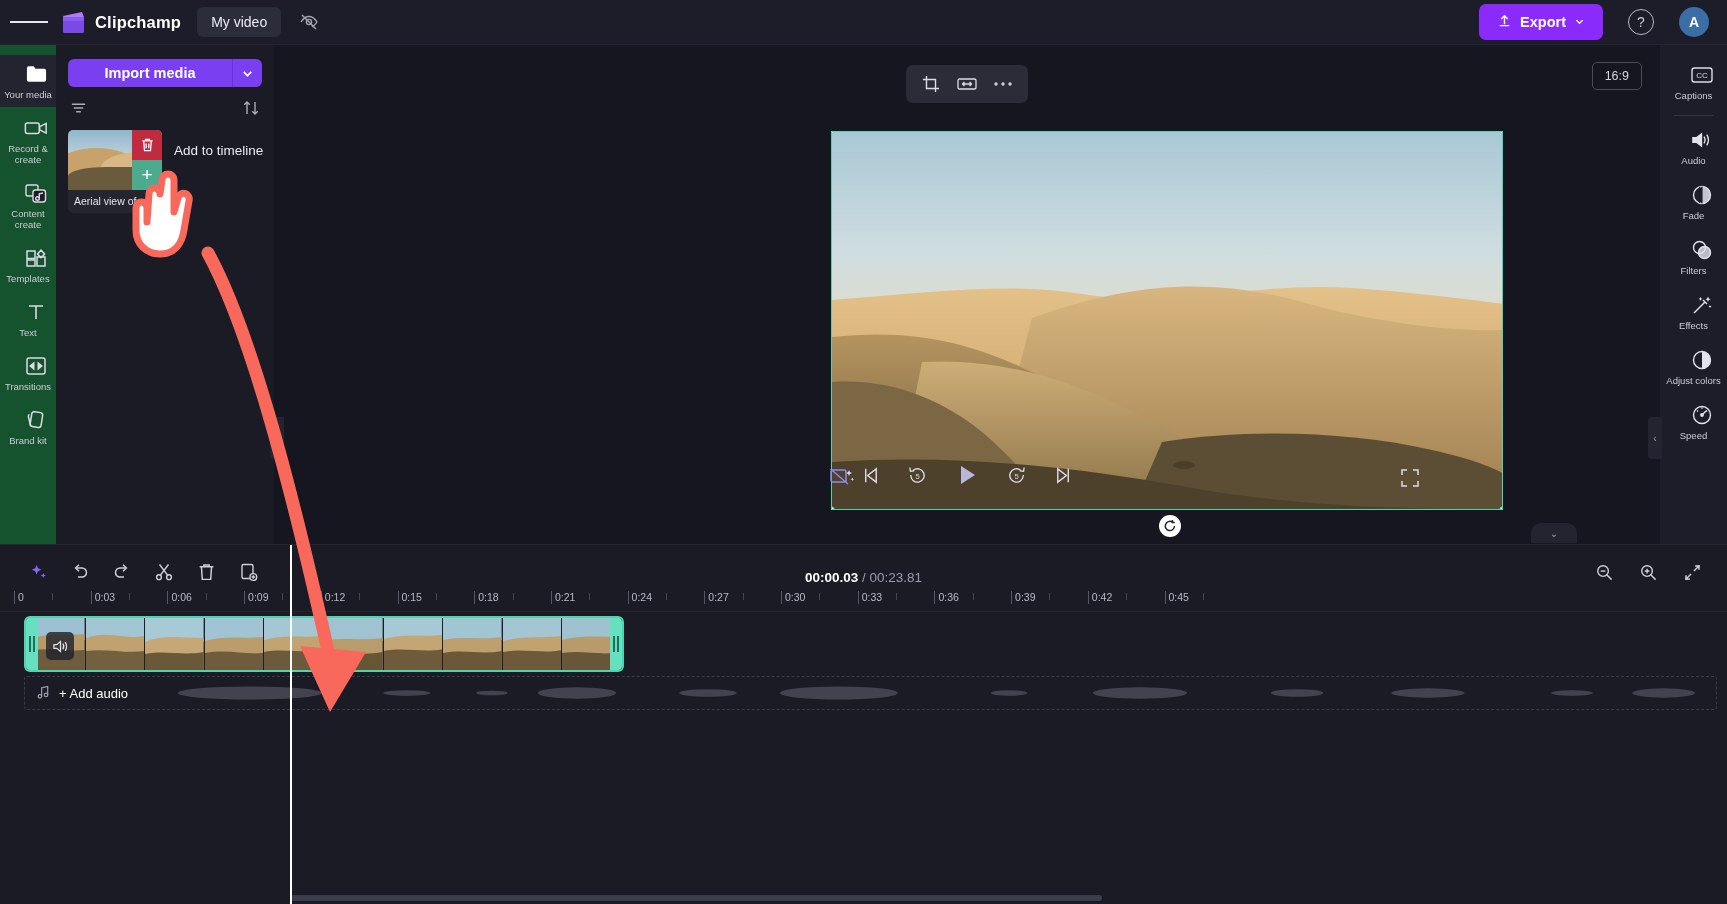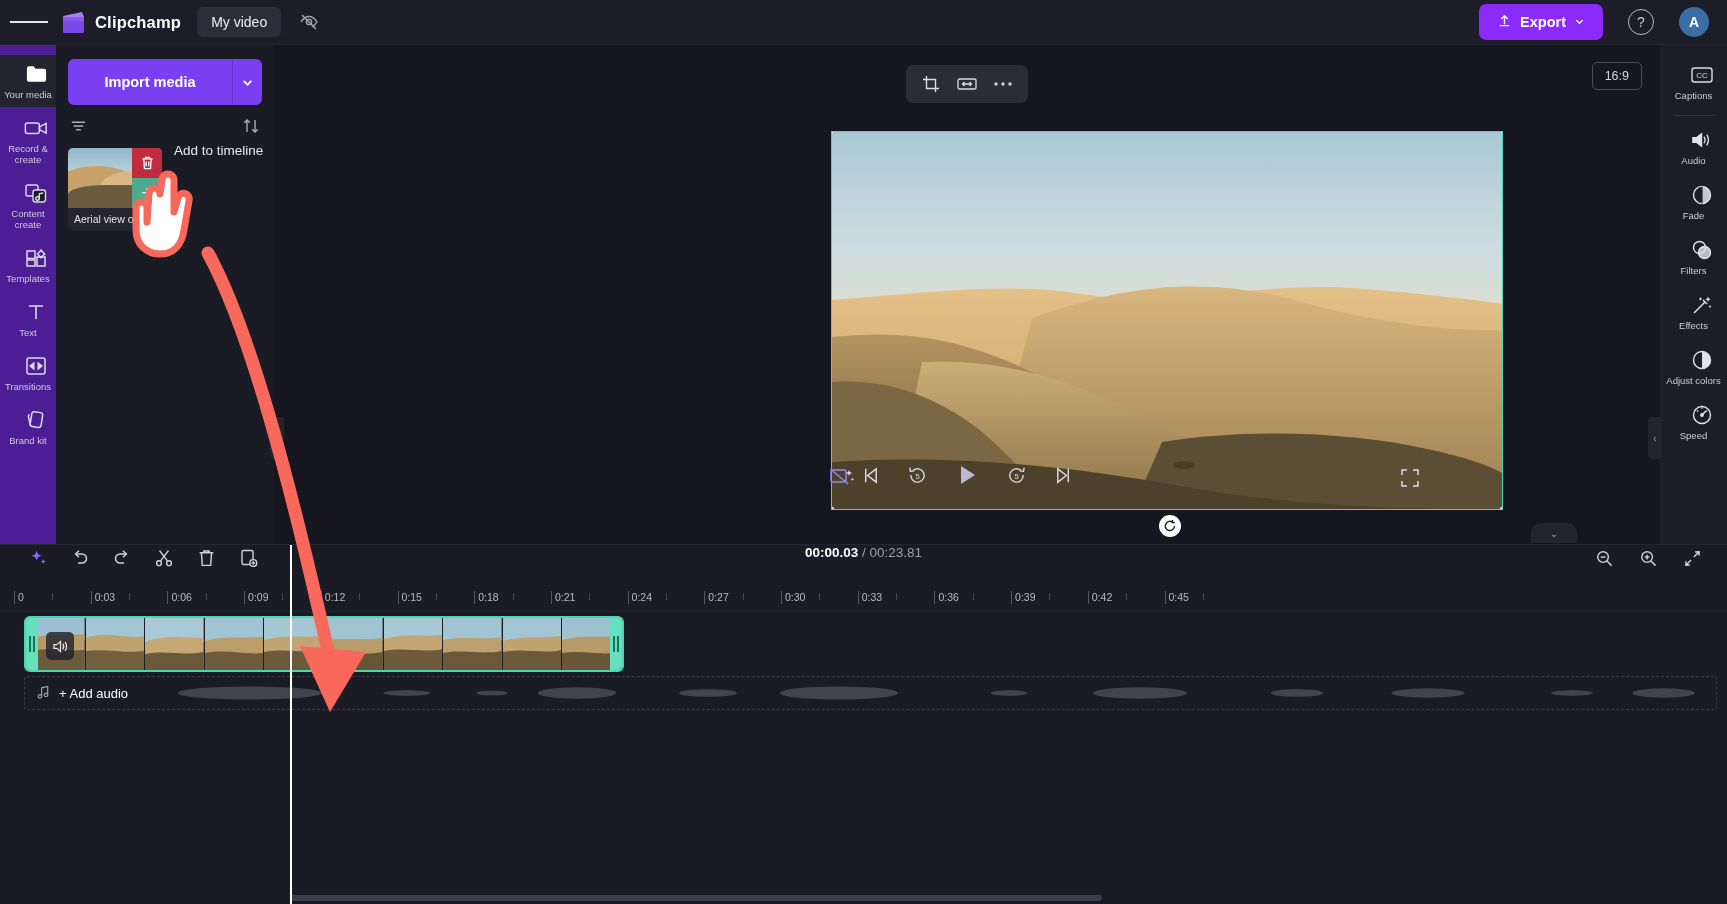--- a/index.html
+++ b/index.html
@@ -39,39 +39,39 @@
   .avatar {
     width:30px;height:30px;border-radius:50%;background:#3a6ea5;color:#fff;
     display:flex;align-items:center;justify-content:center;font-size:14px;font-weight:600;cursor:pointer;
   }
 
   
   .body-row { display:flex; flex:1; min-height:0; }
 
   
   .left-rail {
-    width:56px; background:#4c1d95; display:flex; flex-direction:column;
+    width:56px; background:#14532d; display:flex; flex-direction:column;
     align-items:center; padding-top:10px; gap:2px; flex:0 0 56px;
   }
   .rail-item {
     width:56px; padding:8px 2px 7px; display:flex; flex-direction:column;
     align-items:center; gap:4px; cursor:pointer; color:#cfcfdb;
   }
   .rail-item.active { background:#23242f; }
   .rail-item .lbl { font-size:9.5px; line-height:11px; text-align:center; color:#cdcdd9; }
   .rail-ico { height:22px; display:flex; align-items:center; justify-content:center;margin-left:16px; }
 
   
   .media-panel {
     width:218px; background:#1a1b25; flex:0 0 218px; padding:14px 12px 0; position:relative;
   }
   .import-row { display:flex; }
   .import-btn {
     flex:1; background:#7b3ff2; color:#fff; font-size:14.5px; font-weight:700;
-    border:none; border-radius:6px 0 0 6px; padding:15px 0; cursor:pointer;
+    border:none; border-radius:6px 0 0 6px; padding:6px 0; cursor:pointer;
   }
   .import-caret {
     width:30px; background:#7b3ff2; border-left:1px solid #6a33d8; border-radius:0 6px 6px 0;
     display:flex;align-items:center;justify-content:center; cursor:pointer;
   }
   .filter-row { display:flex; justify-content:space-between; align-items:center; margin:13px 2px 10px; }
   .filter-ico, .sort-ico { cursor:pointer; opacity:.8; }
   .media-card {
     width:94px; background:#24252f; border-radius:5px; overflow:hidden; position:relative; cursor:pointer;
   }
@@ -138,21 +138,21 @@
   .rr-item .lbl { font-size:9.5px; line-height:11px; text-align:center; color:#cdcdd9; }
   .rr-div { width:40px; height:1px; background:#35364300; border-top:1px solid #343544; margin:5px 0 4px; }
   .rail-collapse {
     position:absolute; left:-12px; top:372px; width:14px; height:42px; background:#23242f;
     border-radius:4px 0 0 4px; display:flex; align-items:center; justify-content:center;
     color:#9c9cae; font-size:10px; cursor:pointer;
   }
 
   
   .timeline { height:360px; flex:0 0 360px; background:#1a1b25; border-top:1px solid #25262f; position:relative; }
-  .tl-toolbar { height:40px; display:flex; align-items:flex-start; padding:0 12px; gap:16px; position:relative; }
+  .tl-toolbar { height:40px; display:flex; align-items:flex-end; padding:0 12px; gap:16px; position:relative; }
   .tb-ico { width:26px;height:26px; display:flex;align-items:center;justify-content:center; cursor:pointer; }
   .tl-time { position:absolute; left:50%; transform:translateX(-50%); font-size:13.5px; }
   .tl-time .cur { color:#fff; font-weight:600; }
   .tl-time .tot { color:#9c9cae; }
   .tl-right { margin-left:auto; display:flex; align-items:center; gap:18px; }
   .ruler { height:27px; position:relative; border-bottom:1px solid #24252f; background:#1a1b25; overflow:hidden; }
   .tick { position:absolute; top:0; height:27px; }
   .tick .bar { position:absolute; left:0; top:6px; width:1px; height:13px; background:#555667; }
   .tick .lab { position:absolute; left:4px; top:6px; font-size:10.5px; color:#b9b9c7; white-space:nowrap; }
   .tick.minor .bar { top:8px; height:7px; background:#44455a; }

